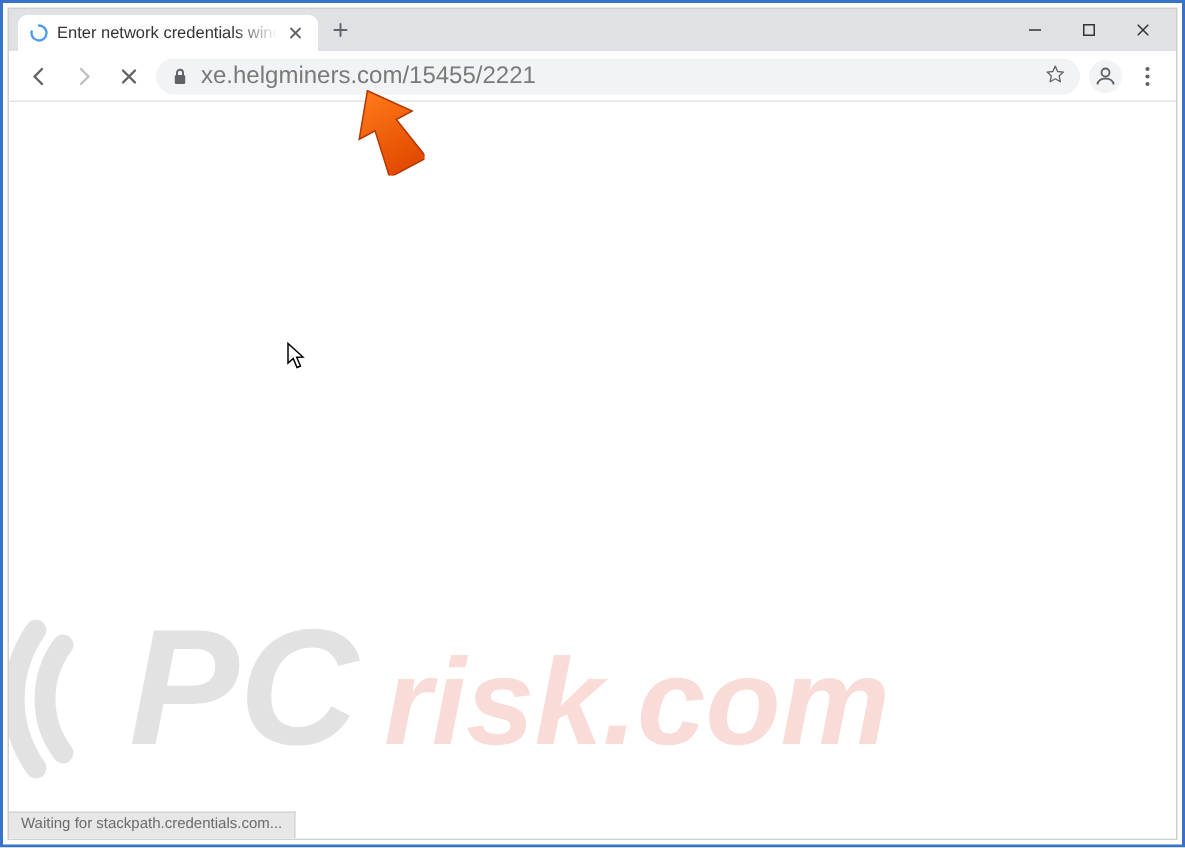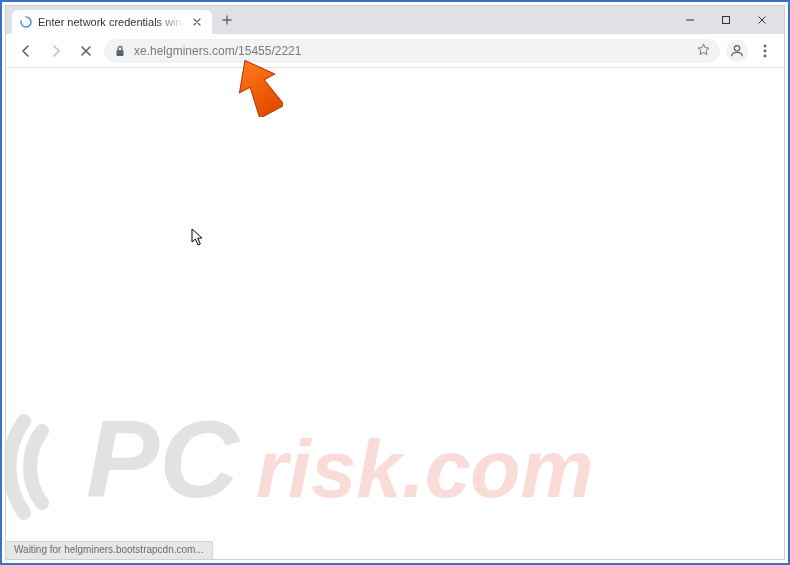--- a/index.html
+++ b/index.html
@@ -105,21 +105,21 @@
   .nav-btn.disabled { color: #bfbfbf; }
   .omnibox {
     flex: 1 1 auto;
     height: 24px;
     background: #f1f3f4;
     border-radius: 12px;
     display: flex;
     align-items: center;
     padding: 0 10px;
     gap: 8px;
-    font-size: 12px;
+    font-size: 16px;
     color: #7a7a7a;
   }
   .omnibox .lock {
     width: 12px; height: 12px;
     display:flex; align-items:center; justify-content:center;
     color: #5f6368;
   }
   .omnibox .url-text { flex: 1 1 auto; white-space: nowrap; overflow: hidden; }
   .omnibox .star { color:#5f6368; font-size:13px; }
   .avatar {
@@ -283,21 +283,21 @@
           <g font-family="Arial Black, Arial, sans-serif" font-weight="900">
             <text x="80" y="100" font-size="110" font-style="italic" fill="#bfc0c1">PC</text>
             <text x="250" y="100" font-size="82" font-style="italic" fill="#f3b0a8">risk.com</text>
           </g>
           <path d="M36 34 a60 60 0 0 0 0 72" fill="none" stroke="#bfc0c1" stroke-width="14" stroke-linecap="round"></path>
           <path d="M18 24 a80 80 0 0 0 0 92" fill="none" stroke="#bfc0c1" stroke-width="14" stroke-linecap="round"></path>
         </svg>
       </div>
 
       <div class="status-bar">
-        <span>Waiting for helgminers.bootstrapcdn.com...</span>
+        <span>Waiting for stackpath.credentials.com...</span>
       </div>
     </div>
 
   </div>
 
   <div class="pointer-arrow">
     <svg width="48" height="60" viewBox="0 0 48 60">
       <defs>
         <linearGradient id="og" x1="0" y1="0" x2="0" y2="1">
           <stop offset="0" stop-color="#ff7a1a"></stop>

